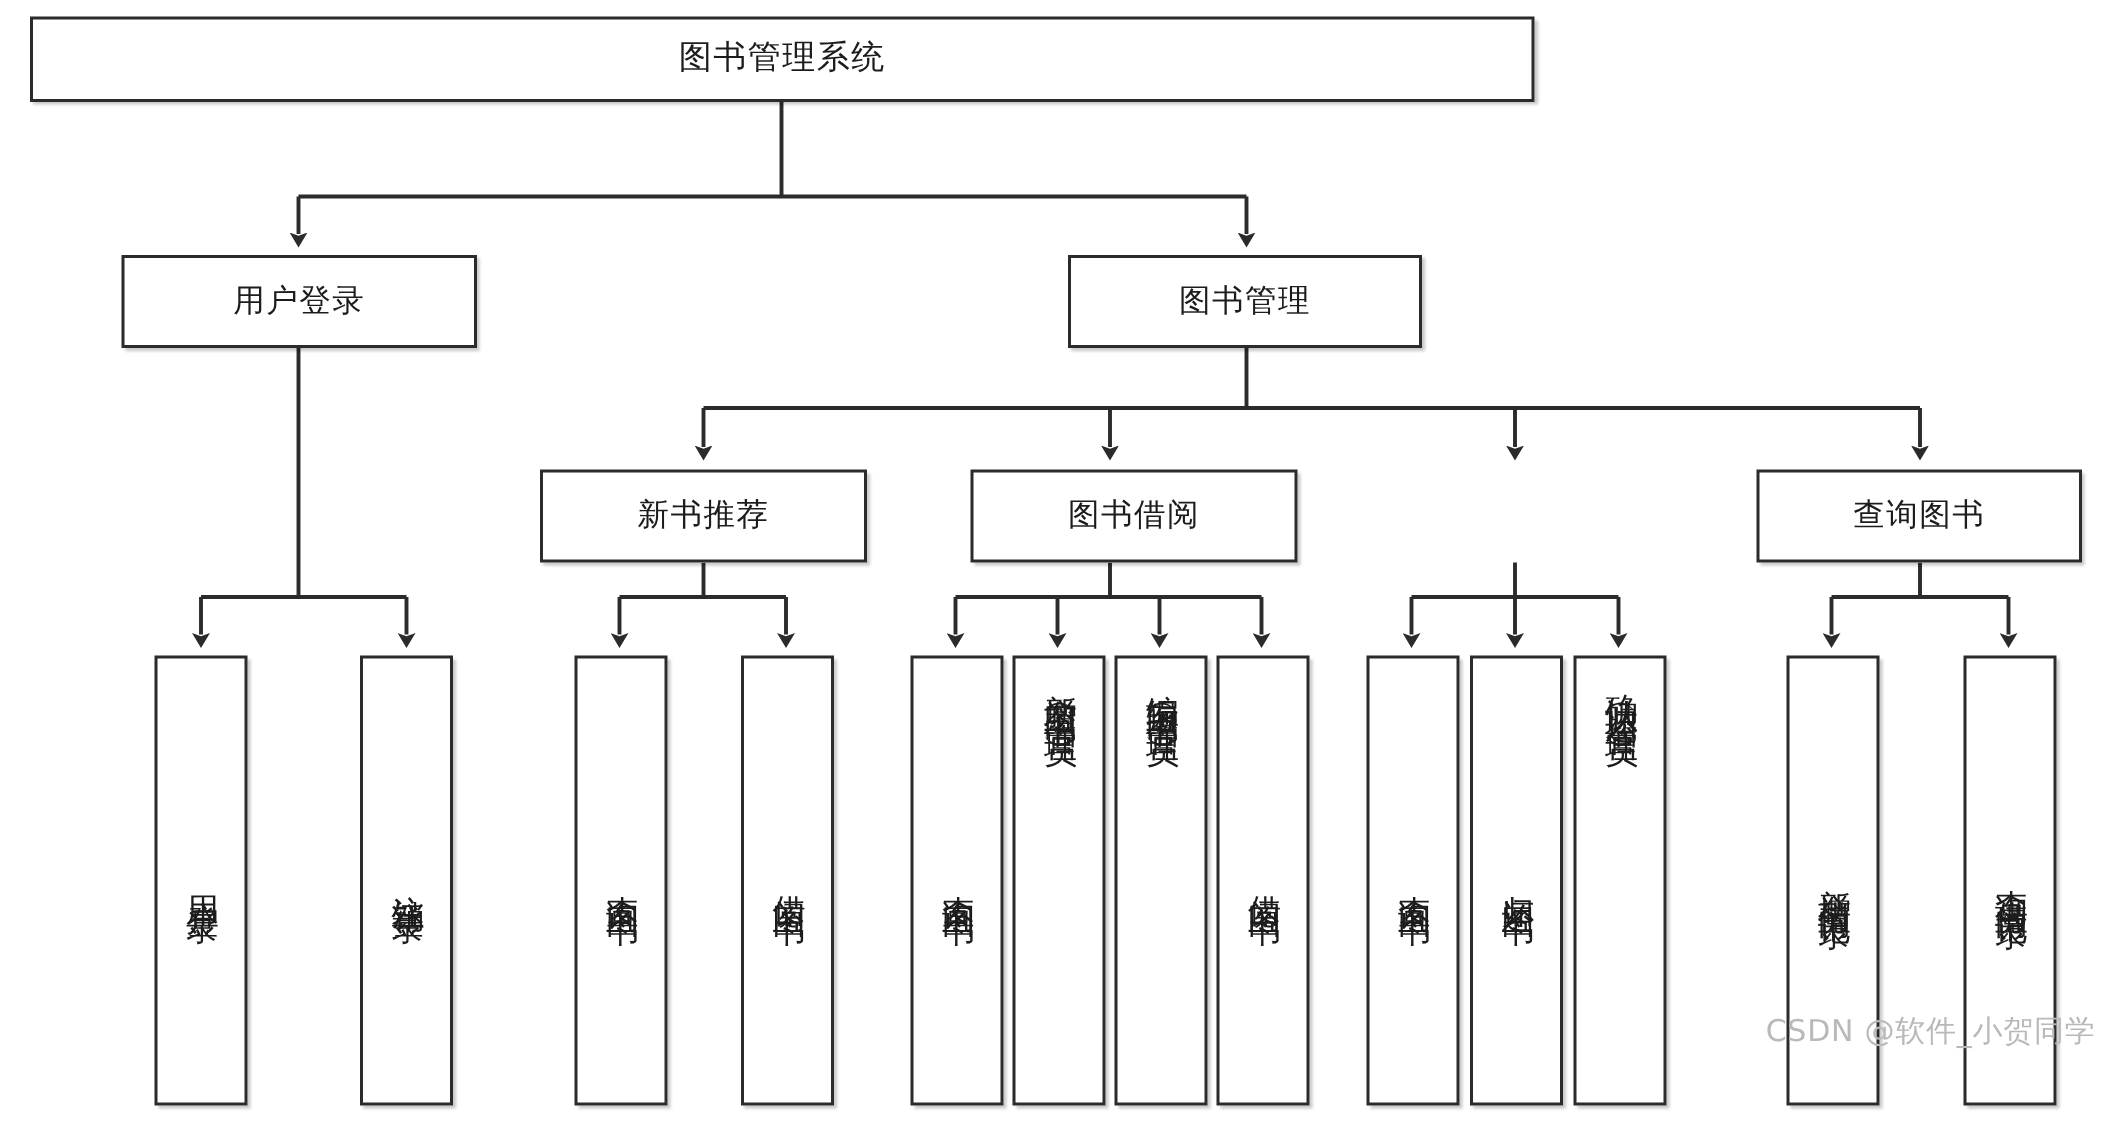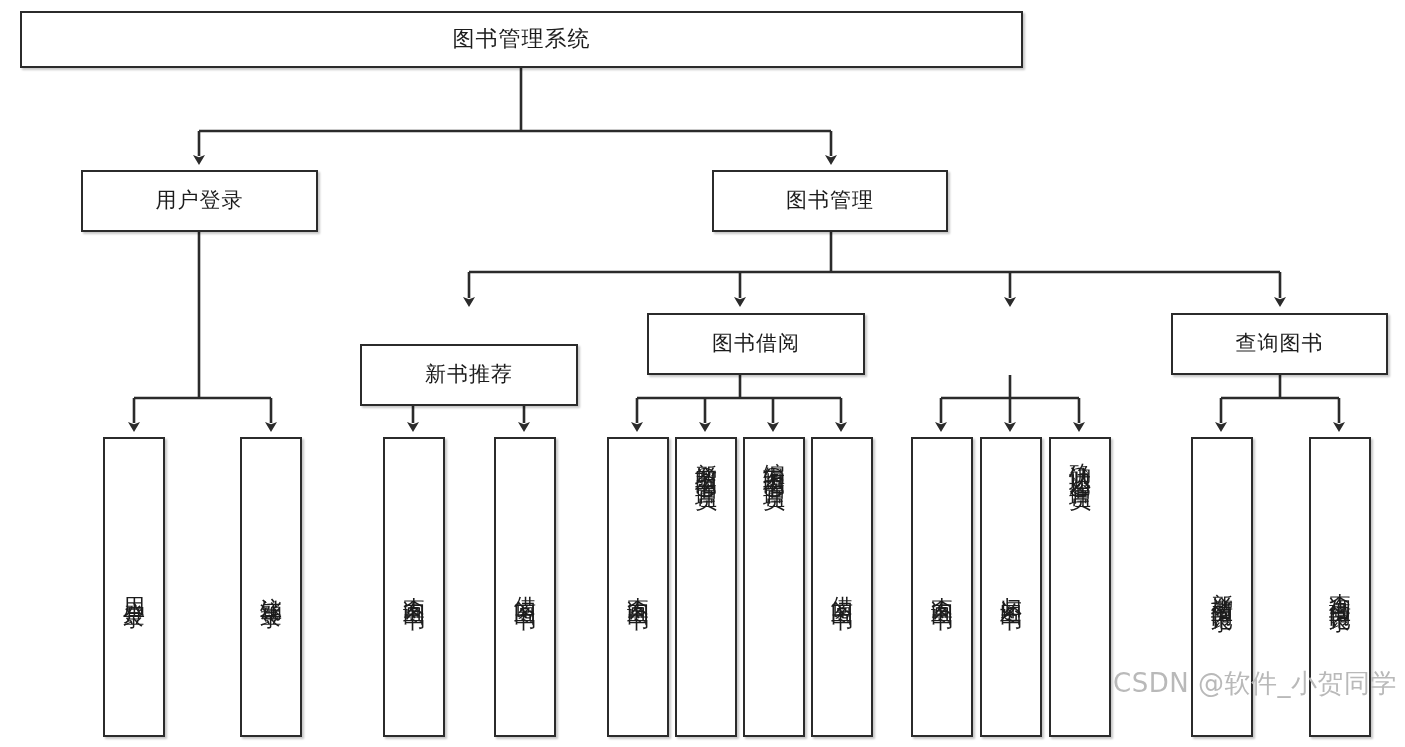--- a/index.html
+++ b/index.html
@@ -71,21 +71,21 @@
     justify-content: center;
   }
   .node.leaf.top-align .leaf-inner {
     align-items: flex-start;
     padding-top: 6px;
   }
   .watermark {
     position: absolute;
     right: 8px;
     bottom: 6px;
-    font-size: 26px;
+    font-size: 20px;
     color: #b9b9b9;
     letter-spacing: 0.5px;
     white-space: nowrap;
     font-family: "DejaVu Sans", "Liberation Sans", sans-serif;
   }
 </style>
 </head>
 <body>
 
 <div id="diagram-root">
@@ -145,21 +145,21 @@
   </div>
 
   <div class="node horizontal" style="left:81px; top:170px; width:237px; height:62px;">
     <span class="node-label">用户登录</span>
   </div>
 
   <div class="node horizontal" style="left:712px; top:170px; width:236px; height:62px;text-align:center;">
     <span class="node-label">图书管理</span>
   </div>
 
-  <div class="node horizontal" style="left:360px; top:313px; width:218px; height:62px;margin-top:31px;">
+  <div class="node horizontal" style="left:360px; top:313px; width:218px; height:62px;">
     <span class="node-label">新书推荐</span>
   </div>
 
   <div class="node horizontal" style="left:631px; top:313px; width:218px; height:62px;margin-left:16px;">
     <span class="node-label">图书借阅</span>
   </div>
 
 
   <div class="node horizontal" style="left:1171px; top:313px; width:217px; height:62px;">
     <span class="node-label">查询图书</span>

